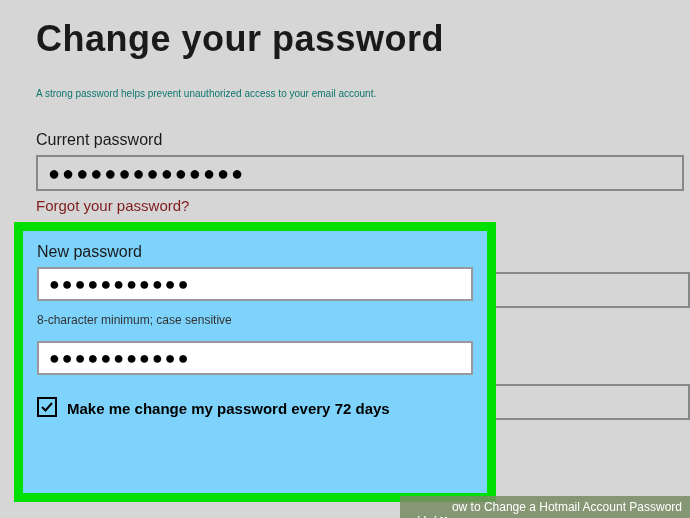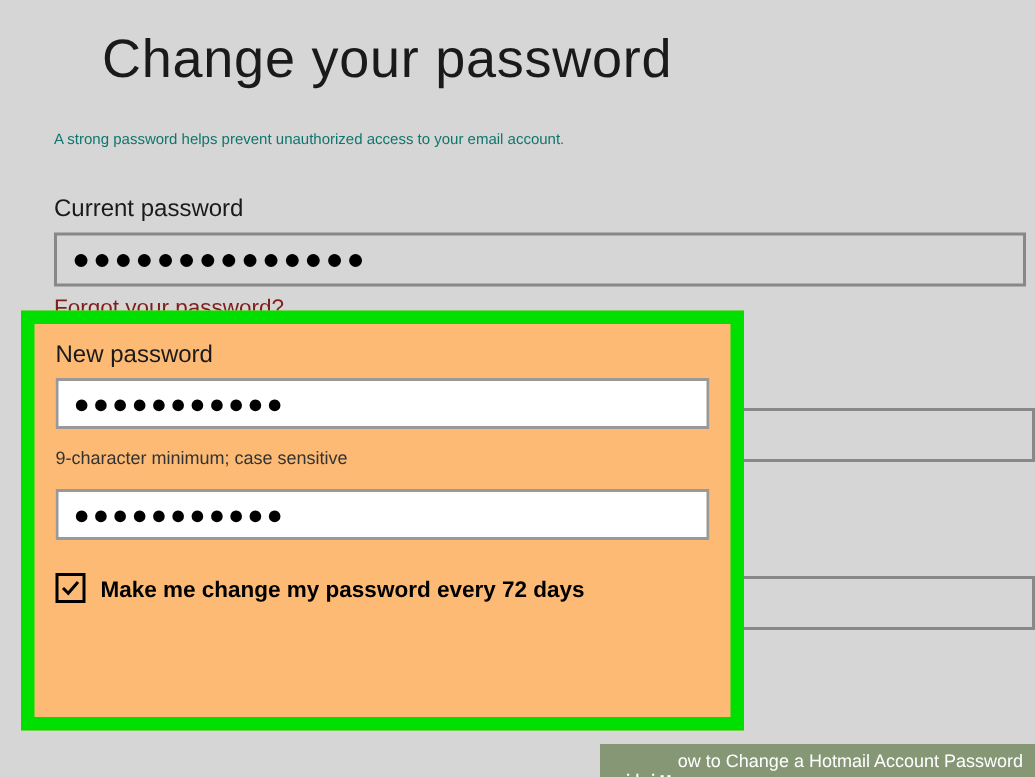--- a/index.html
+++ b/index.html
@@ -9,25 +9,24 @@
       background: #d6d6d6;
       font-family: "Segoe UI", Arial, sans-serif;
       position: relative;
       overflow: hidden;
     }
     .page {
       padding: 18px 0 0 36px;
     }
     h1 {
       font-size: 36px;
-      font-weight: 400;
+      font-weight: 700;
       color: #1a1a1a;
       letter-spacing: 0.5px;
       margin-bottom: 28px;
-      margin-left: 32px;
     }
     .subtitle {
       font-size: 10px;
       color: #0f766e;
       margin-bottom: 18px;
     }
     .field-label {
       font-size: 16px;
       color: #1a1a1a;
       margin-bottom: 6px;
@@ -48,25 +47,25 @@
     .forgot-link {
       color: #7f1d1d;
       font-size: 15px;
       margin-top: 6px;
       display: inline-block;
       cursor: pointer;
     }
     .highlight-box {
       position: absolute;
       left: 14px;
-      top: 207px;
+      top: 222px;
       width: 482px;
       height: 280px;
       border: 9px solid #00e000;
-      background: #fdba74;
+      background: #7dd3fc;
       padding: 10px 14px;
     }
     .highlight-box .field-label {
       font-size: 16px;
       margin-top: 2px;
       margin-bottom: 6px;
     }
     .highlight-box .text-input {
       width: 100%;
       height: 34px;
@@ -141,21 +140,21 @@
   <div class="text-input">●●●●●●●●●●●●●●</div>
   <a class="forgot-link">Forgot your password?</a>
 </div>
 
 <div class="bg-line" style="top:272px;"></div>
 <div class="bg-line" style="top:384px;"></div>
 
 <div class="highlight-box">
   <div class="field-label">New password</div>
   <div class="text-input">●●●●●●●●●●●</div>
-  <div class="hint">9-character minimum; case sensitive</div>
+  <div class="hint">8-character minimum; case sensitive</div>
 
   <div class="text-input">●●●●●●●●●●●</div>
 
   <div class="checkbox-row">
     <div class="checkbox">
       <svg width="14" height="14" viewBox="0 0 14 14">
         <path d="M2 7 L5.5 10.5 L12 3" stroke="#000" stroke-width="2" fill="none"></path>
       </svg>
     </div>
     <div class="checkbox-label">Make me change my password every 72 days</div>

